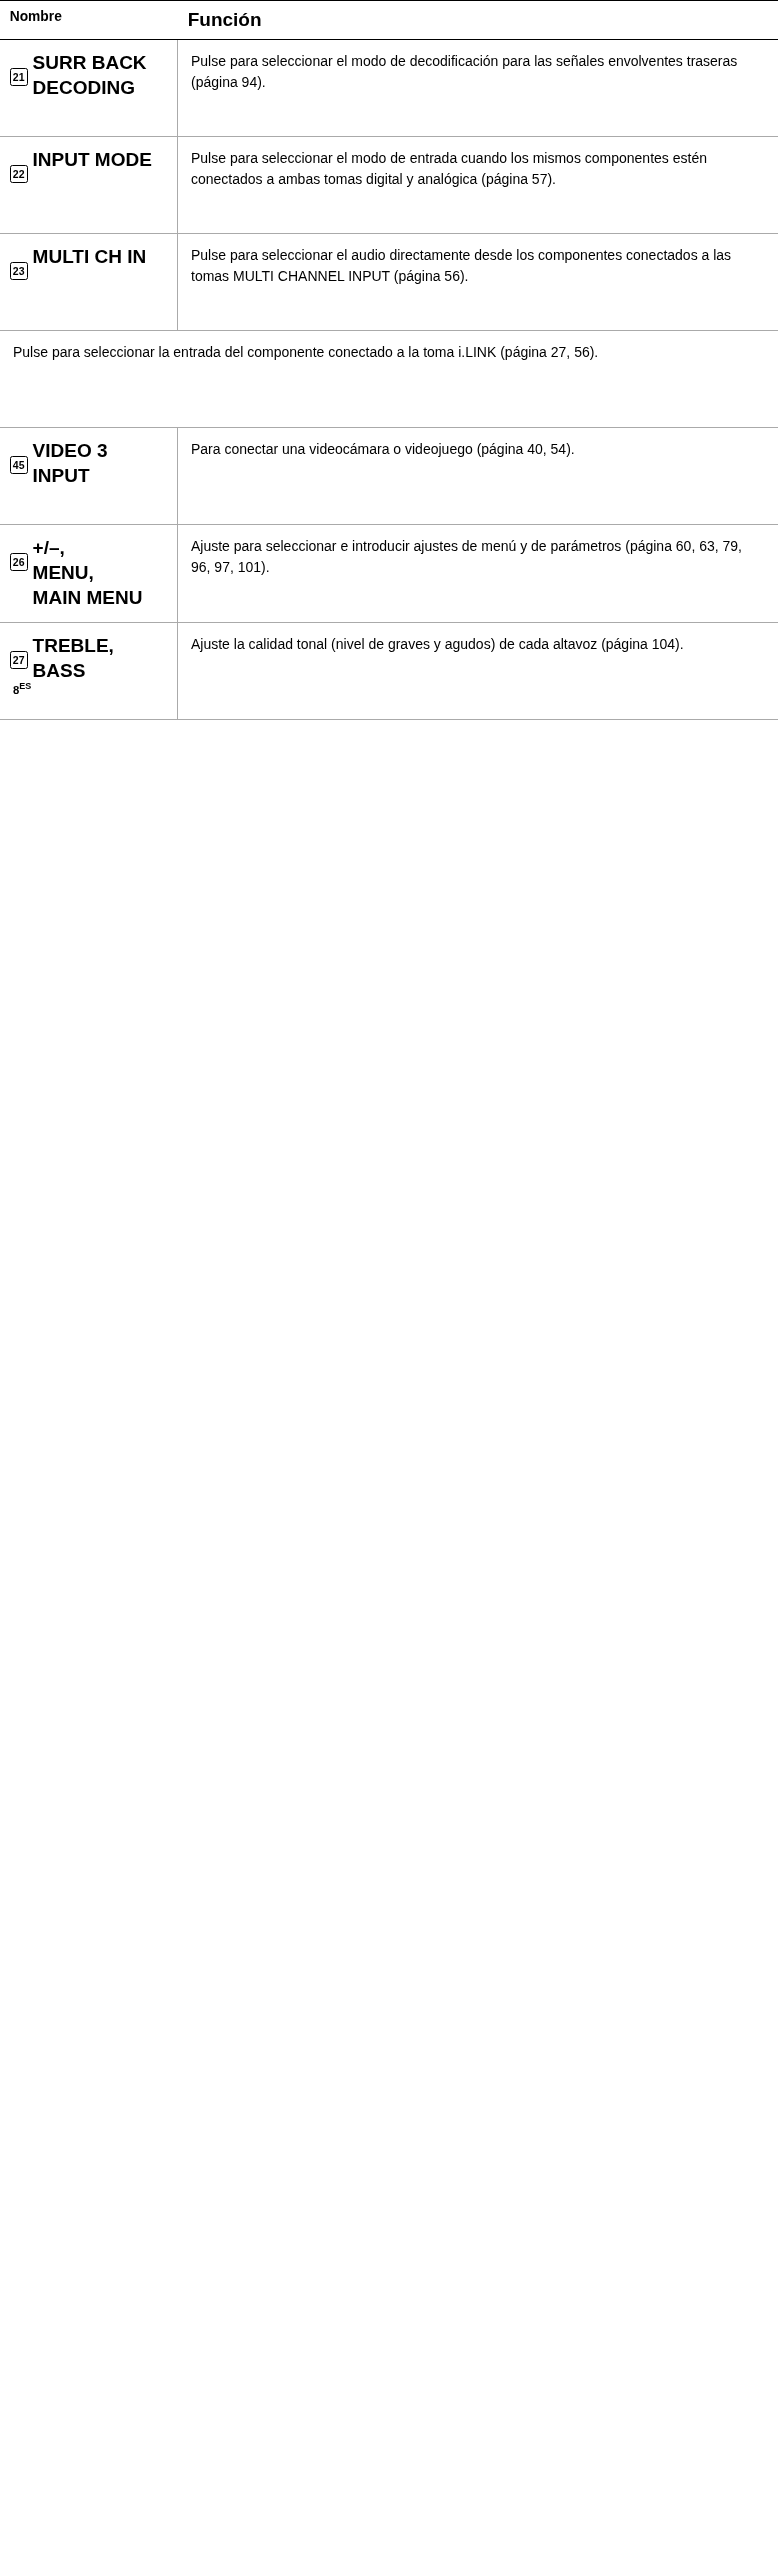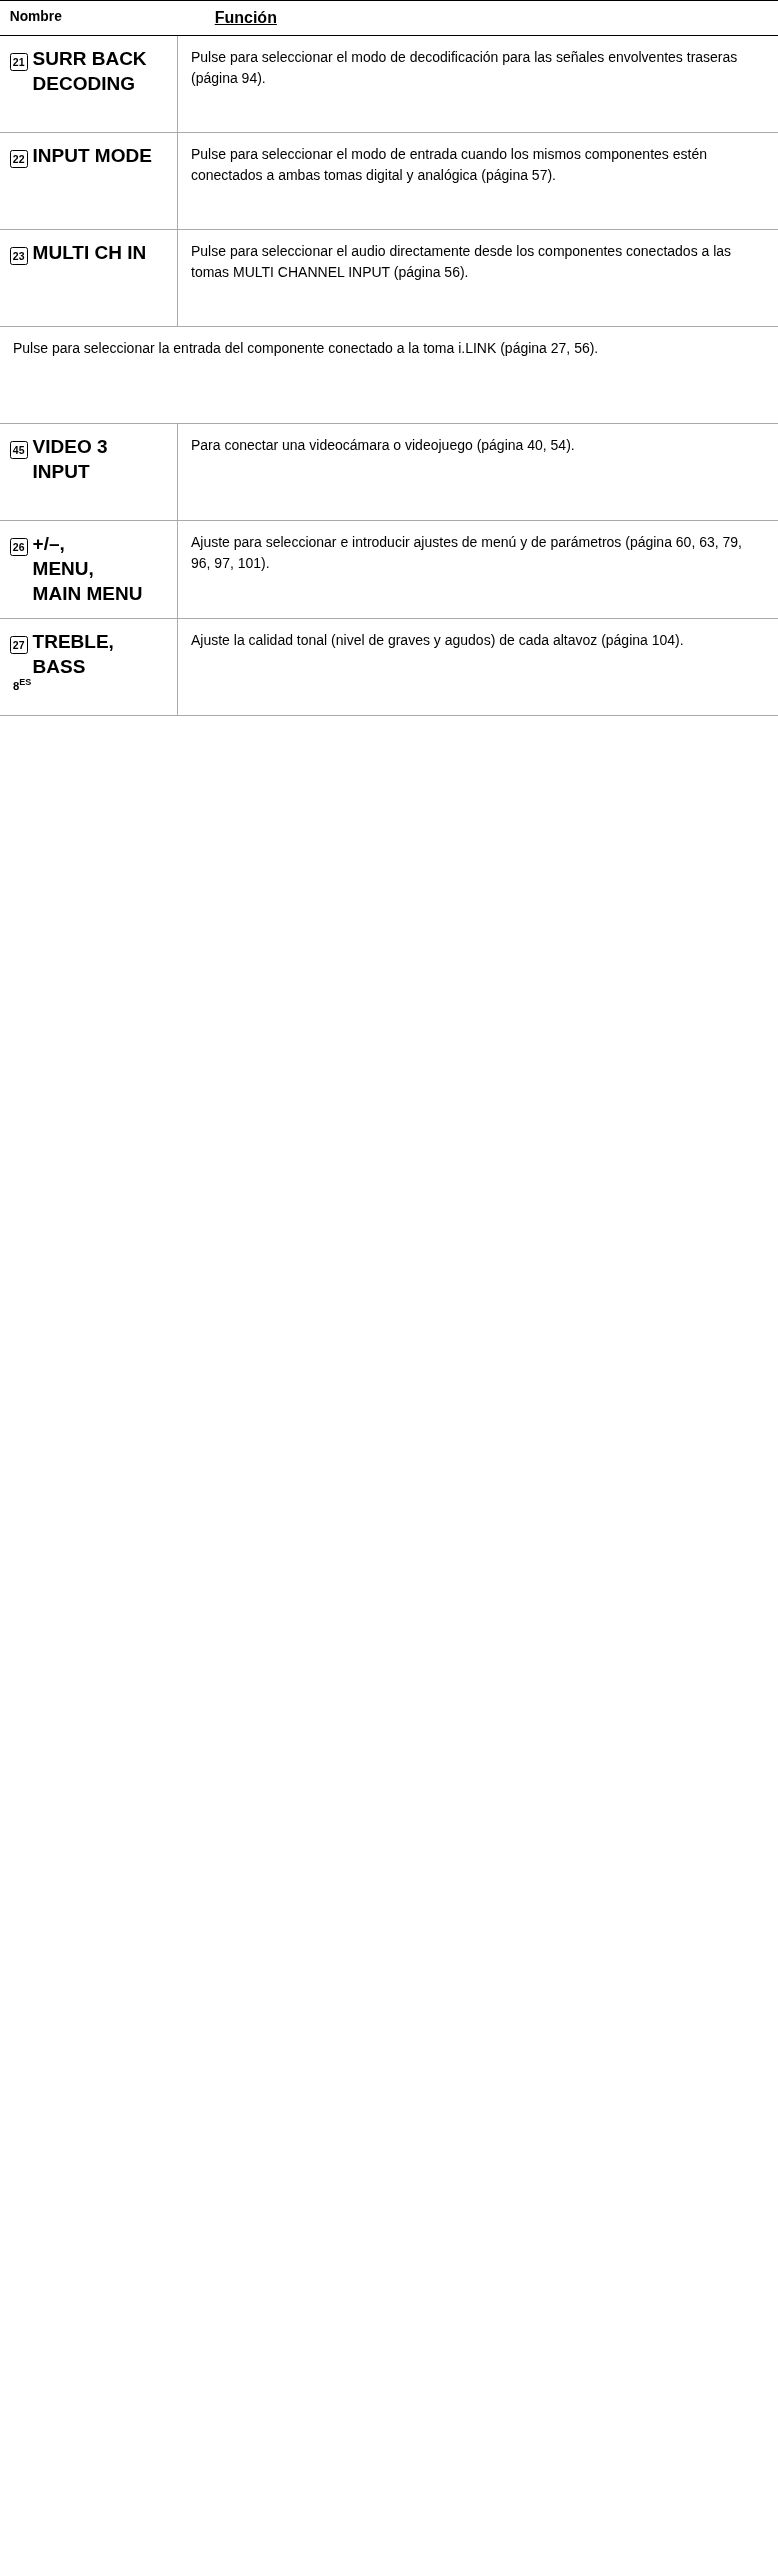--- a/index.html
+++ b/index.html
@@ -24,36 +24,34 @@
       position: relative;
     }
 
     
     .header-row {
       display: flex;
       border-bottom: 1.6px solid #000;
       border-top: 1.6px solid #000;
       padding: 4.9px 0;
       margin-bottom: 0;
-      gap: 27px;
     }
 
     .header-name {
       width: 178px;
       padding: 3.2px 9.7px;
       font-weight: bold;
       font-size: 13.8px;
     }
 
     .header-func {
       flex: 1;
       padding: 3.2px 9.7px;
       font-weight: bold;
-      font-size: 16px;
-      text-decoration: underline;
+      font-size: 19px;
     }
 
     
     .table-row {
       display: flex;
       border-bottom: 0.8px solid #aaa;
       min-height: 97px;
     }
 
     .col-name {
@@ -69,21 +67,21 @@
       display: inline-flex;
       align-items: center;
       justify-content: center;
       width: 18px;
       height: 18px;
       border: 1.2px solid #000;
       border-radius: 2.4px;
       font-size: 10.5px;
       font-weight: bold;
       flex-shrink: 0;
-      margin-top: 6px;
+      margin-top: 17px;
     }
 
     .row-name-text {
       font-weight: bold;
       font-size: 19px;
       line-height: 1.3;
     }
 
     .col-func {
       flex: 1;

